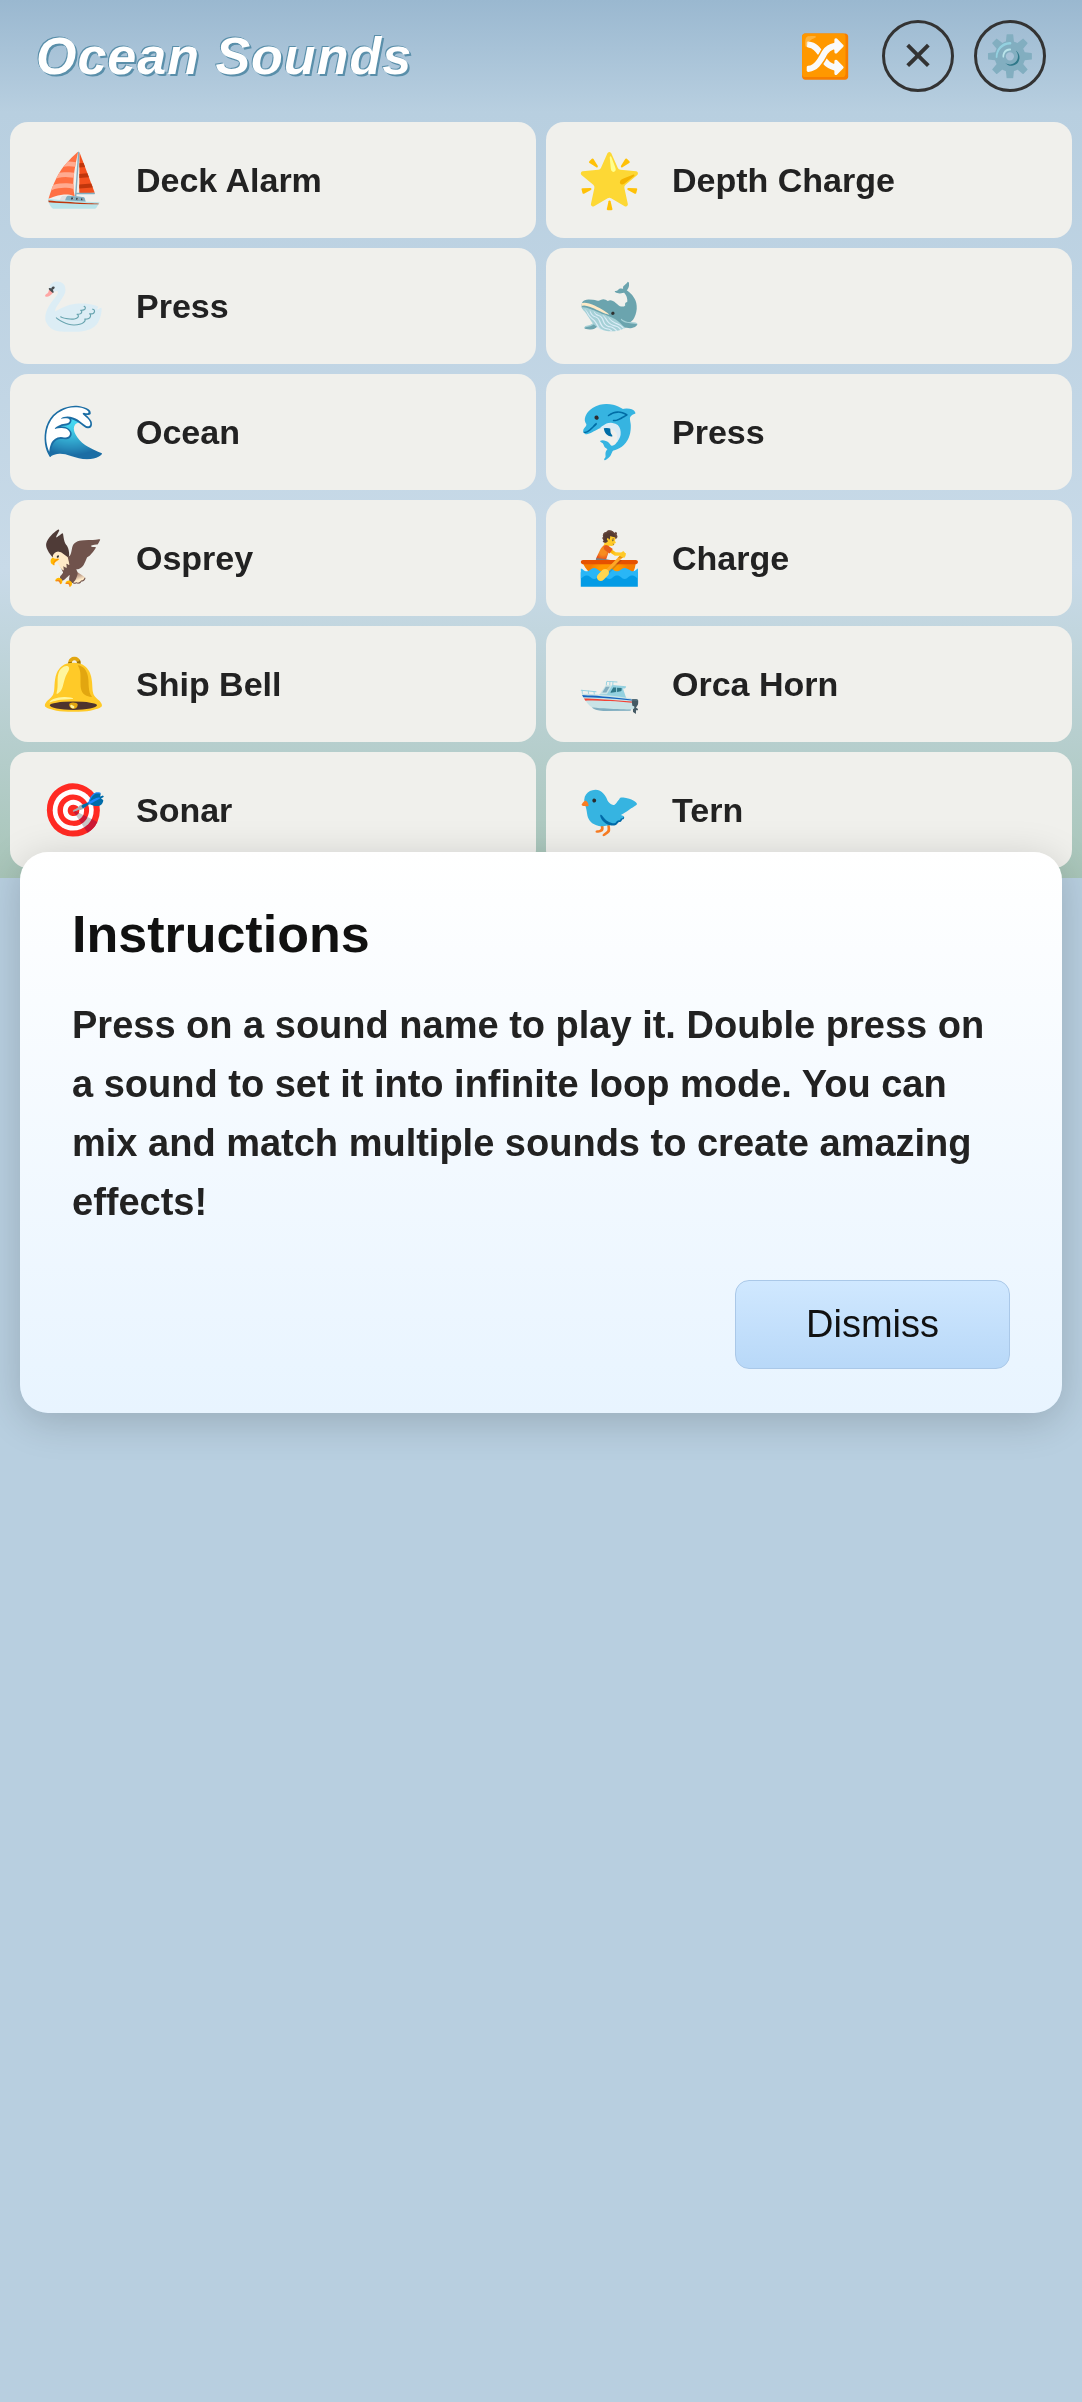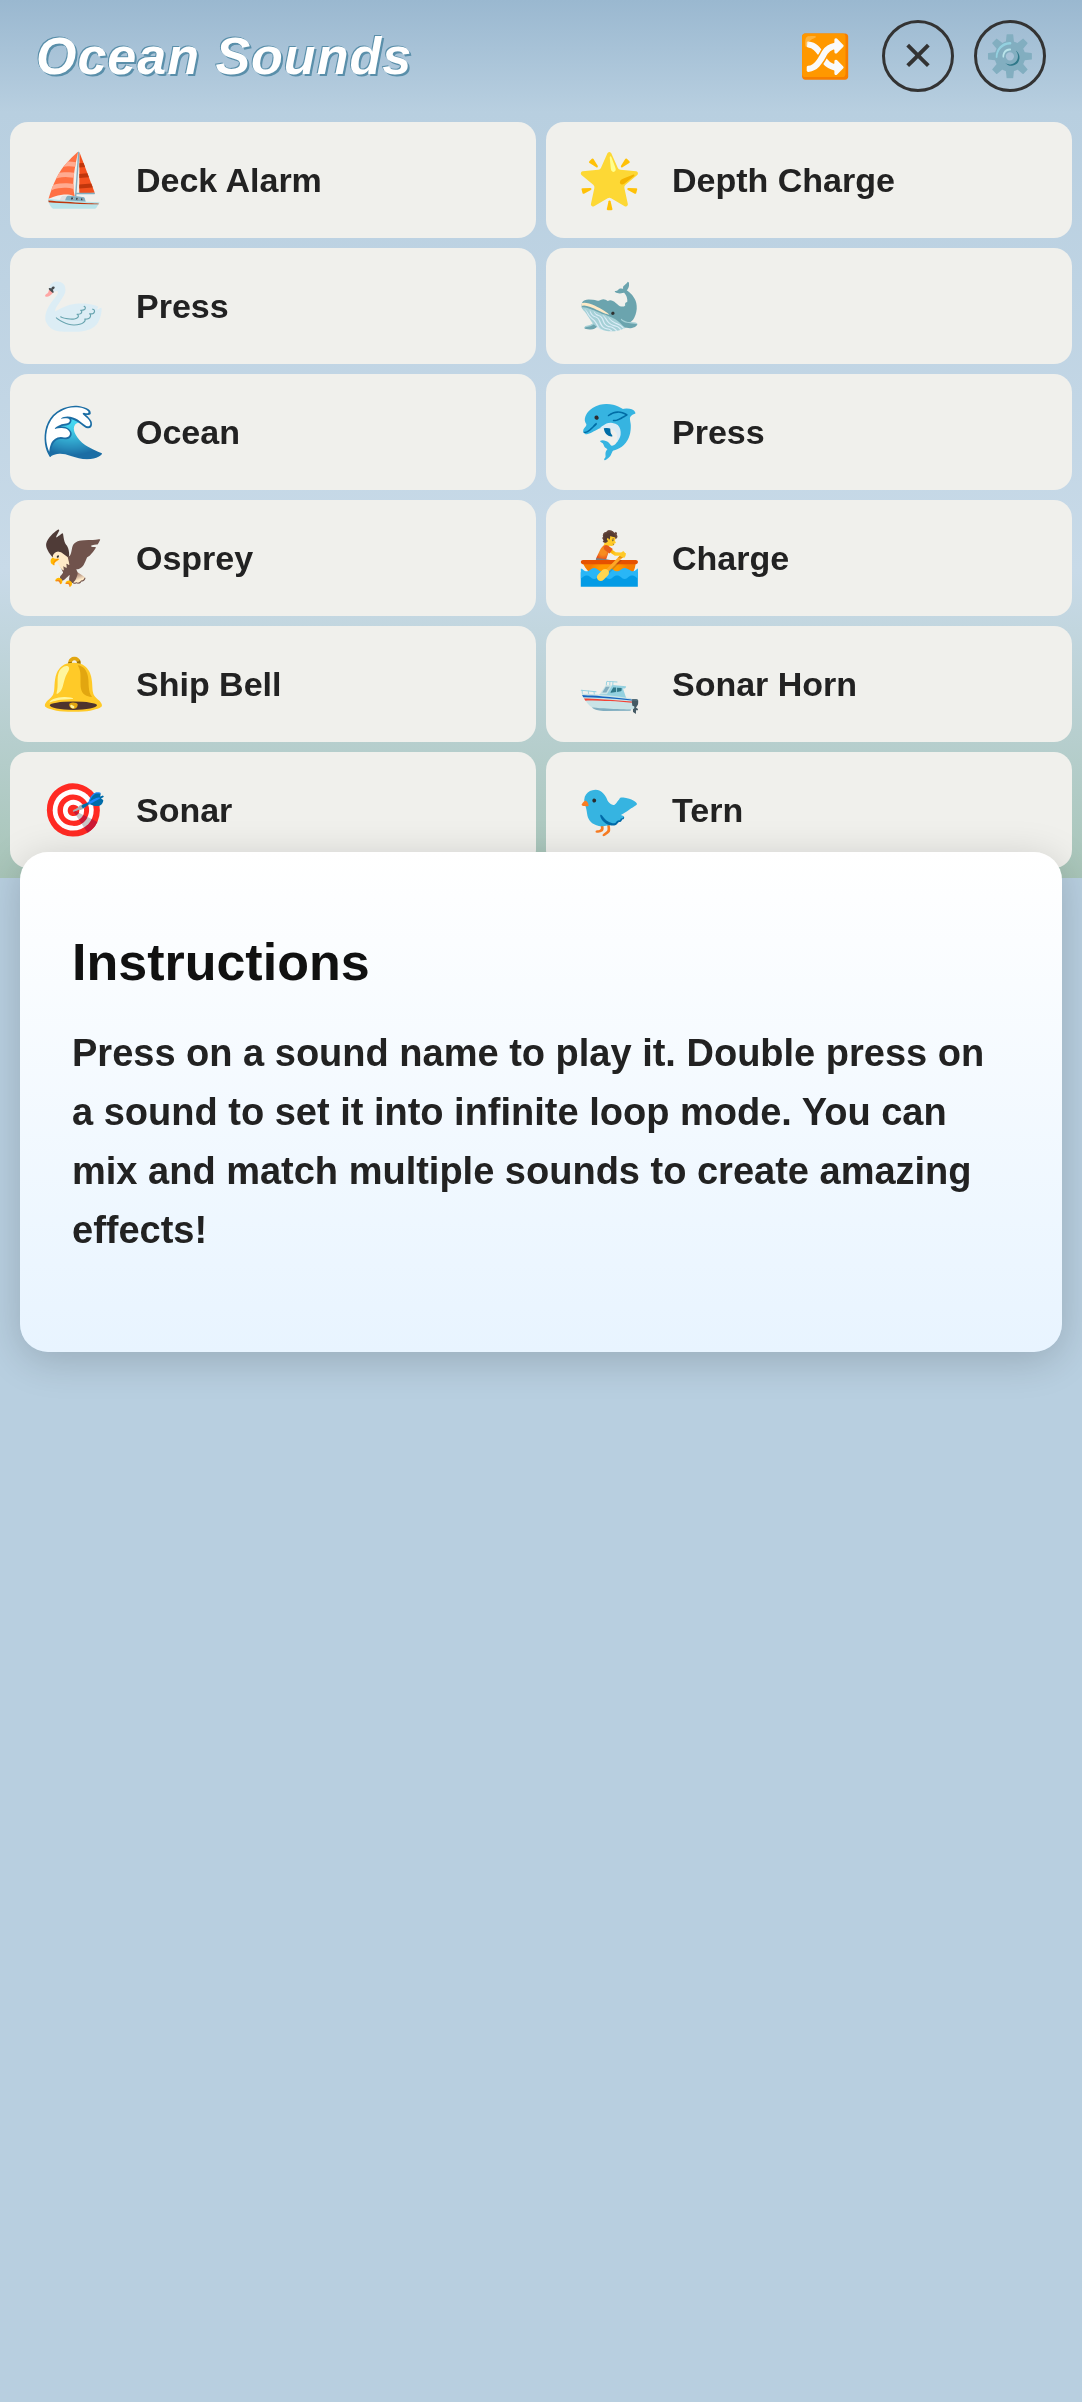--- a/index.html
+++ b/index.html
@@ -95,21 +95,21 @@
     }
 
     
     .modal {
       position: absolute;
       top: 740px;
       left: 20px;
       right: 20px;
       background: linear-gradient(180deg, #ffffff 0%, #e8f4ff 100%);
       border-radius: 28px;
-      padding: 80px 52px 44px 52px;
+      padding: 52px 52px 44px 52px;
       z-index: 200;
       box-shadow: 0 8px 40px rgba(0,0,0,0.18);
     }
 
     .modal-title {
       font-size: 52px;
       font-weight: 800;
       color: #111;
       margin-bottom: 32px;
     }
@@ -213,21 +213,21 @@
       <button class="sound-item">
         <span class="sound-icon">🚣</span>
         <span class="sound-label">Charge</span>
       </button>
       <button class="sound-item">
         <span class="sound-icon">🔔</span>
         <span class="sound-label">Ship Bell</span>
       </button>
       <button class="sound-item">
         <span class="sound-icon">🛥️</span>
-        <span class="sound-label">Sonar Horn</span>
+        <span class="sound-label">Orca Horn</span>
       </button>
       <button class="sound-item">
         <span class="sound-icon">🎯</span>
         <span class="sound-label">Sonar</span>
       </button>
       <button class="sound-item">
         <span class="sound-icon">🐦</span>
         <span class="sound-label">Tern</span>
       </button>
     </div>
@@ -239,15 +239,16 @@
       
       
       
       
     </div>
   </div>
 
   <div class="modal">
     <div class="modal-title">Instructions</div>
     <div class="modal-body">Press on a sound name to play it. Double press on a sound to set it into infinite loop mode. You can mix and match multiple sounds to create amazing effects!</div>
+    <button class="modal-dismiss-btn">Dismiss</button>
   </div>
 
 </div>
 
 </body></html>

